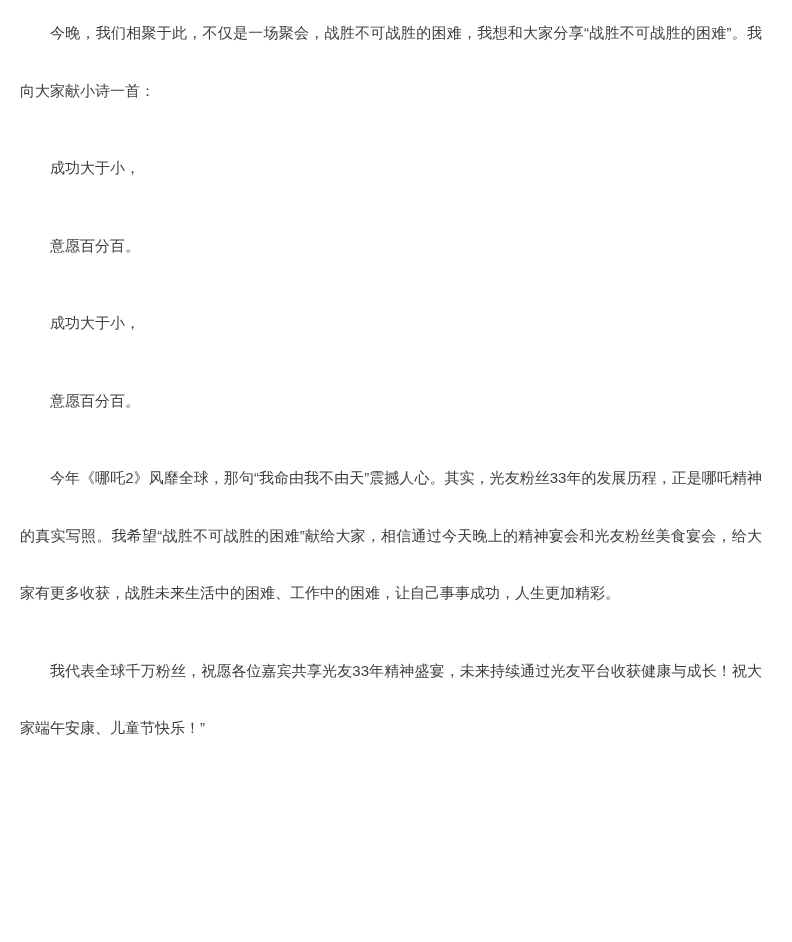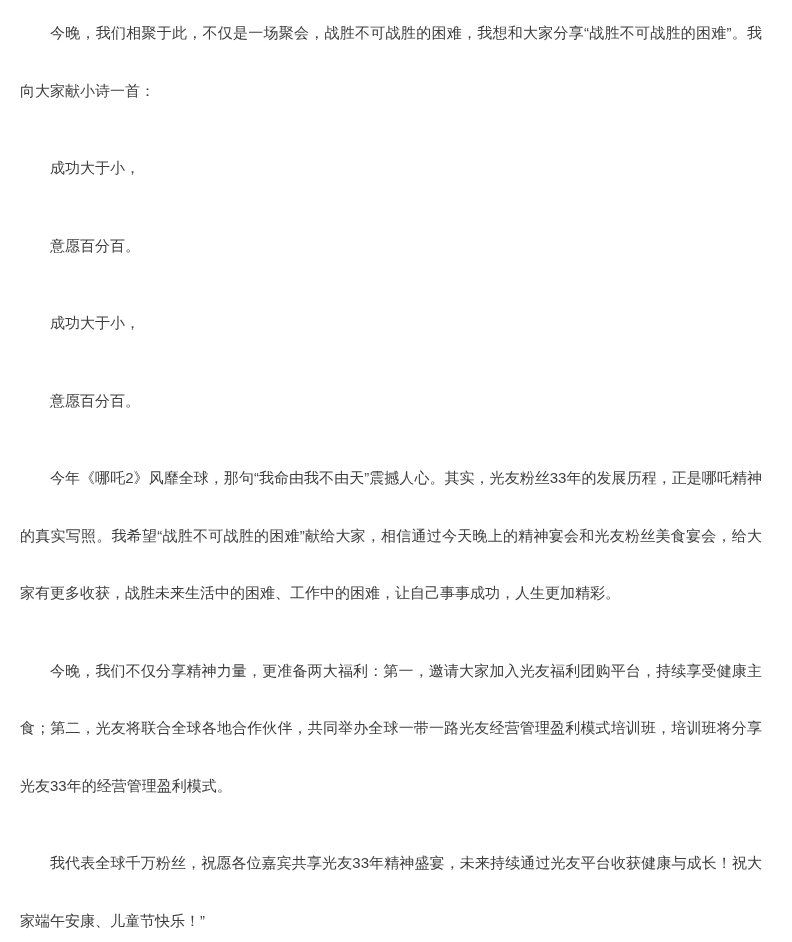--- a/index.html
+++ b/index.html
@@ -34,16 +34,15 @@
 <body>
 
 <div class="page">
   <div class="article">
     <p>今晚，我们相聚于此，不仅是一场聚会，战胜不可战胜的困难，我想和大家分享“战胜不可战胜的困难”。我向大家献小诗一首：</p>
     <p>成功大于小，</p>
     <p>意愿百分百。</p>
     <p>成功大于小，</p>
     <p>意愿百分百。</p>
     <p>今年《哪吒2》风靡全球，那句“我命由我不由天”震撼人心。其实，光友粉丝33年的发展历程，正是哪吒精神的真实写照。我希望“战胜不可战胜的困难”献给大家，相信通过今天晚上的精神宴会和光友粉丝美食宴会，给大家有更多收获，战胜未来生活中的困难、工作中的困难，让自己事事成功，人生更加精彩。</p>
-    <p>今晚，我们不仅分享精神力量，更准备两大福利：第一，邀请大家加入光友福利团购平台，持续享受健康主食；第二，光友将联合全球各地合作伙伴，共同举办全球一带一路光友经营管理盈利模式培训班，培训班将分享光友33年的经营管理盈利模式。</p>
     <p>我代表全球千万粉丝，祝愿各位嘉宾共享光友33年精神盛宴，未来持续通过光友平台收获健康与成长！祝大家端午安康、儿童节快乐！”</p>
   </div>
 </div>
 
 </body></html>

